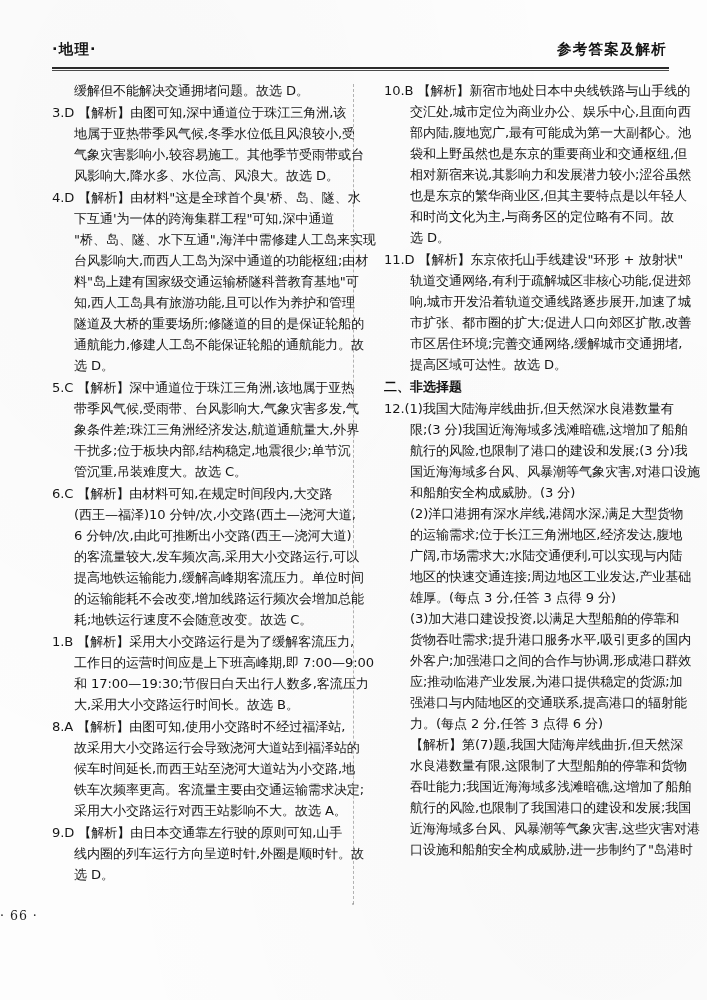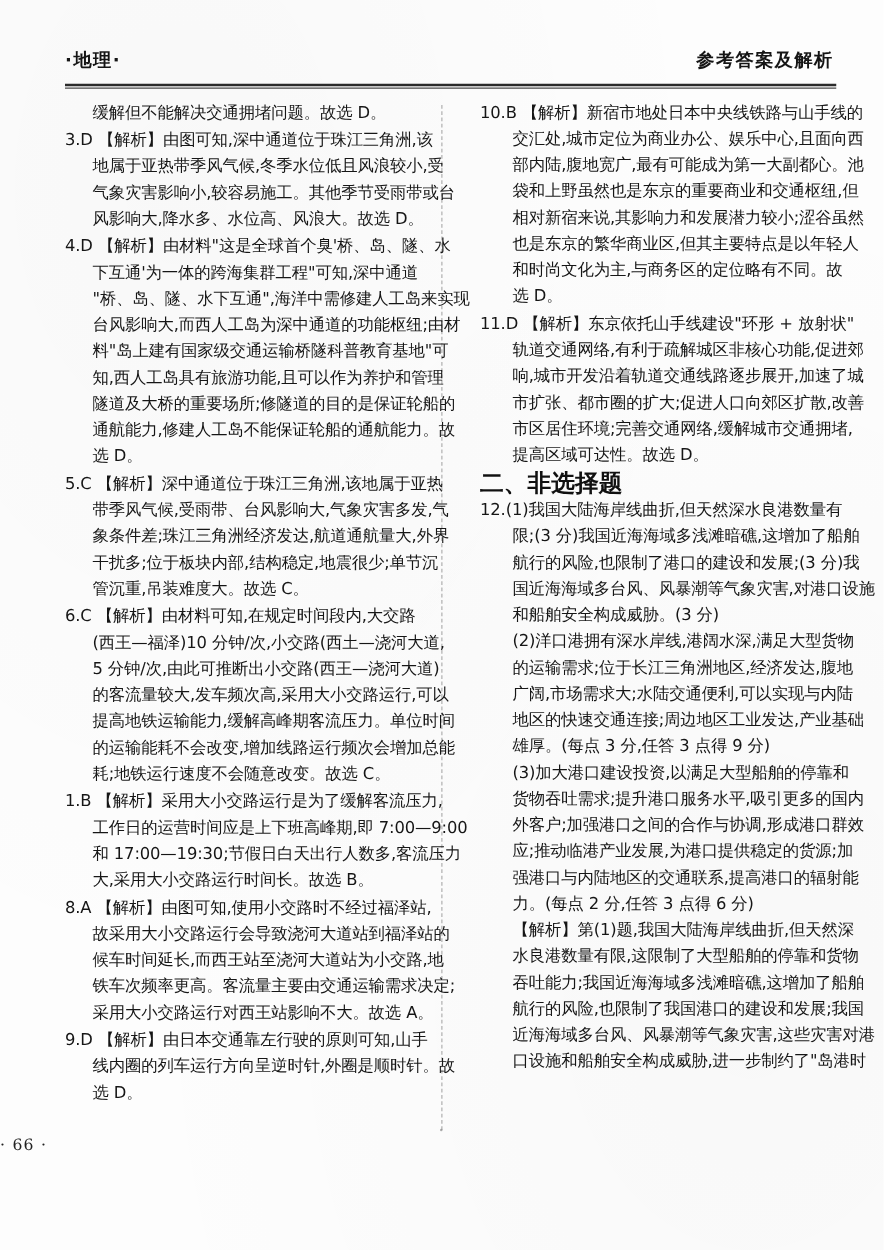--- a/index.html
+++ b/index.html
@@ -102,21 +102,21 @@
     color: #161616;
     white-space: nowrap;
     font-family: "DejaVu Sans", "Liberation Sans", sans-serif;
   }
   
   .line.cont { padding-left: 22px; }
   .line.cont2 { padding-left: 26px; }
   .line.flush { padding-left: 0; }
 
   .sec-title {
-    font-size: 19px;
+    font-size: 13px;
     line-height: 22px;
     font-weight: 700;
     letter-spacing: 0px;
     color: #101010;
     white-space: nowrap;
   }
 
   
   #footer {
     position: absolute;
@@ -182,21 +182,21 @@
         <div class="entry">
           <div class="line flush">5.C 【解析】深中通道位于珠江三角洲,该地属于亚热</div>
           <div class="line cont">带季风气候,受雨带、台风影响大,气象灾害多发,气</div>
           <div class="line cont">象条件差;珠江三角洲经济发达,航道通航量大,外界</div>
           <div class="line cont">干扰多;位于板块内部,结构稳定,地震很少;单节沉</div>
           <div class="line cont">管沉重,吊装难度大。故选 C。</div>
         </div>
         <div class="entry">
           <div class="line flush">6.C 【解析】由材料可知,在规定时间段内,大交路</div>
           <div class="line cont">(西王—福泽)10 分钟/次,小交路(西土—浇河大道,</div>
-          <div class="line cont">5 分钟/次,由此可推断出小交路(西王—浇河大道)</div>
+          <div class="line cont">6 分钟/次,由此可推断出小交路(西王—浇河大道)</div>
           <div class="line cont">的客流量较大,发车频次高,采用大小交路运行,可以</div>
           <div class="line cont">提高地铁运输能力,缓解高峰期客流压力。单位时间</div>
           <div class="line cont">的运输能耗不会改变,增加线路运行频次会增加总能</div>
           <div class="line cont">耗;地铁运行速度不会随意改变。故选 C。</div>
         </div>
         <div class="entry">
           <div class="line flush">1.B 【解析】采用大小交路运行是为了缓解客流压力,</div>
           <div class="line cont">工作日的运营时间应是上下班高峰期,即 7:00—9:00</div>
           <div class="line cont">和 17:00—19:30;节假日白天出行人数多,客流压力</div>
           <div class="line cont">大,采用大小交路运行时间长。故选 B。</div>
@@ -244,21 +244,21 @@
           <div class="line cont2">的运输需求;位于长江三角洲地区,经济发达,腹地</div>
           <div class="line cont2">广阔,市场需求大;水陆交通便利,可以实现与内陆</div>
           <div class="line cont2">地区的快速交通连接;周边地区工业发达,产业基础</div>
           <div class="line cont2">雄厚。(每点 3 分,任答 3 点得 9 分)</div>
           <div class="line cont2">(3)加大港口建设投资,以满足大型船舶的停靠和</div>
           <div class="line cont2">货物吞吐需求;提升港口服务水平,吸引更多的国内</div>
           <div class="line cont2">外客户;加强港口之间的合作与协调,形成港口群效</div>
           <div class="line cont2">应;推动临港产业发展,为港口提供稳定的货源;加</div>
           <div class="line cont2">强港口与内陆地区的交通联系,提高港口的辐射能</div>
           <div class="line cont2">力。(每点 2 分,任答 3 点得 6 分)</div>
-          <div class="line cont2">【解析】第(1)题,我国大陆海岸线曲折,但天然深</div>
+          <div class="line cont2">【解析】第(7)题,我国大陆海岸线曲折,但天然深</div>
           <div class="line cont2">水良港数量有限,这限制了大型船舶的停靠和货物</div>
           <div class="line cont2">吞吐能力;我国近海海域多浅滩暗礁,这增加了船舶</div>
           <div class="line cont2">航行的风险,也限制了我国港口的建设和发展;我国</div>
           <div class="line cont2">近海海域多台风、风暴潮等气象灾害,这些灾害对港</div>
           <div class="line cont2">口设施和船舶安全构成威胁,进一步制约了"岛港时</div>
         </div>
       </div>
   </div>
 
   <div id="footer">

